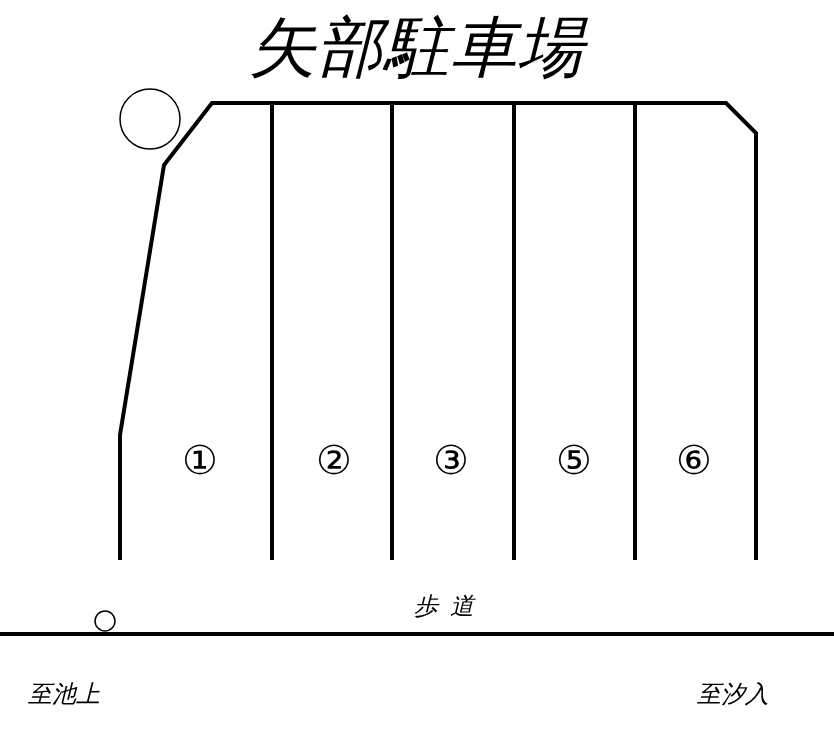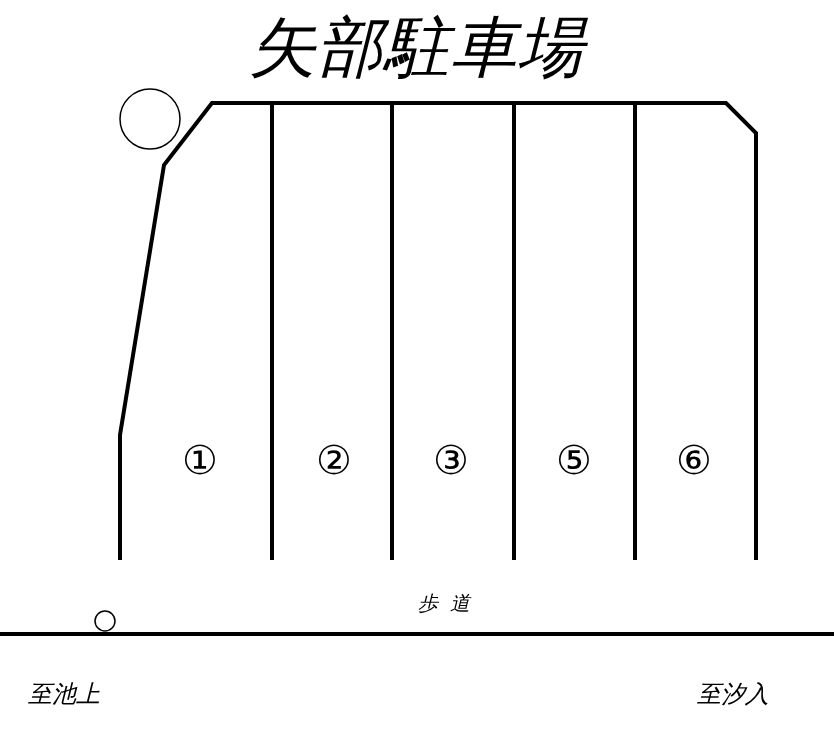--- a/index.html
+++ b/index.html
@@ -1,20 +1,20 @@
 <!DOCTYPE html>
 <html><head>
   <meta charset="utf-8">
   <style>
     html, body { margin: 0; padding: 0; background: #ffffff; }
     body { width: 834px; height: 732px; position: relative; overflow: hidden; font-family: "DejaVu Sans", sans-serif; color: #000; }
     #canvas { position: absolute; left: 0; top: 0; width: 834px; height: 732px; font-style: italic; }
     .title { position: absolute; left: 0; width: 834px; top: 8px; text-align: center; font-size: 66px; line-height: 80px; letter-spacing: 1px; font-family: "DejaVu Sans", sans-serif; }
     .space-label { position: absolute; top: 436px; width: 60px; text-align: center; font-size: 40px; line-height: 48px; font-family: "DejaVu Sans", sans-serif; }
-    .sidewalk { position: absolute; left: 400px; top: 590px; width: 100px; text-align: center; font-size: 20px; letter-spacing: 12px; font-family: "DejaVu Sans", sans-serif; }
+    .sidewalk { position: absolute; left: 400px; top: 590px; width: 100px; text-align: center; font-size: 24px; letter-spacing: 12px; font-family: "DejaVu Sans", sans-serif; }
     .road { position: absolute; left: 370px; top: 664px; width: 170px; text-align: center; font-size: 38px; letter-spacing: 34px; font-family: "DejaVu Sans", sans-serif; }
     .dir { position: absolute; top: 678px; font-size: 24px; font-family: "DejaVu Sans", sans-serif; }
   </style>
 </head>
 <body>
 
 <div id="canvas">
   <svg width="834" height="732" viewBox="0 0 834 732" style="position:absolute;left:0;top:0;">
 
     <polyline points="120,560 120,435 164,165 212,103 726,103 756,133 756,560" fill="none" stroke="#000" stroke-width="4" stroke-linejoin="miter"></polyline>

